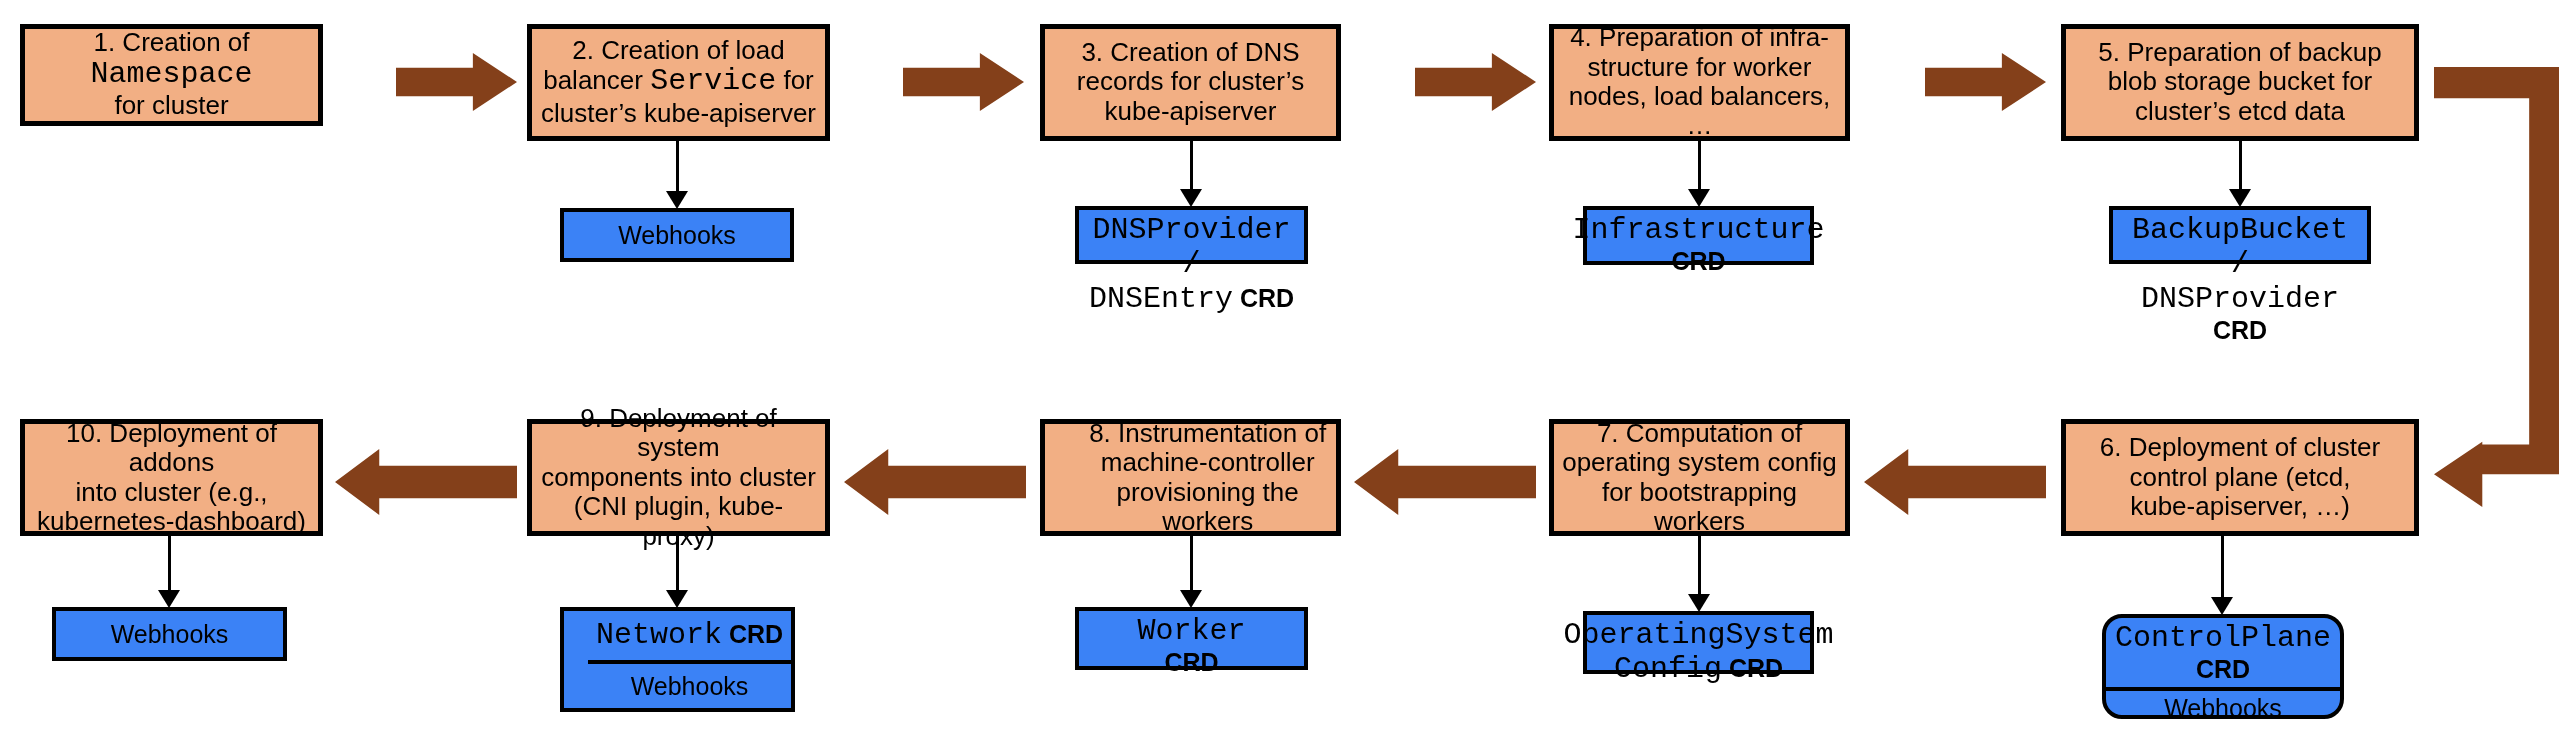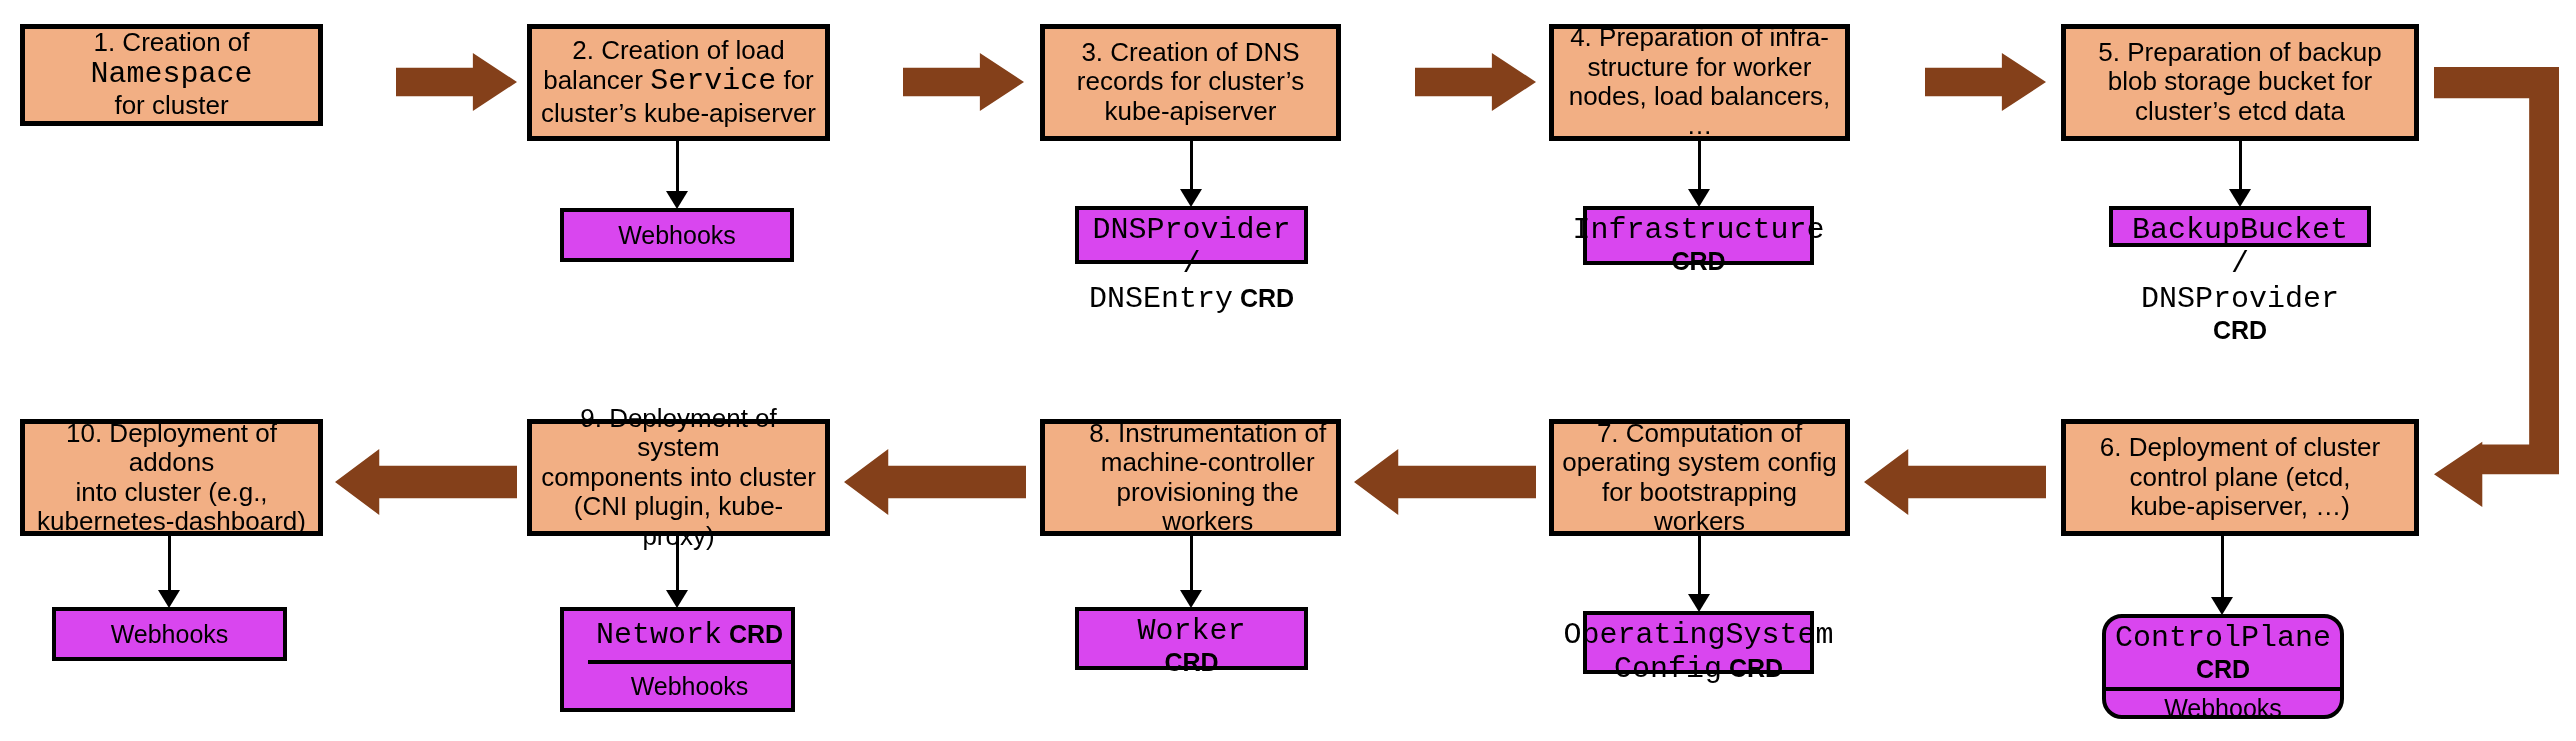--- a/index.html
+++ b/index.html
@@ -20,21 +20,21 @@
     line-height:1.13;
     color:#000000;
     padding:1.4px 5.7px;
   }
   .node .txt{display:block;width:100%;}
   .mono{font-family:"Liberation Mono", monospace;font-size:30px;}
   .bold{font-weight:bold;}
 
   .artifact{
     position:absolute;
-    background:#d946ef;
+    background:#3b82f6;
     border:4.3px solid #000000;
     box-sizing:border-box;
     display:flex;flex-direction:column;
     text-align:center;color:#000000;
   }
   .artifact .cell{
     flex:1 1 auto;
     display:flex;align-items:center;justify-content:center;
     font-size:25px;line-height:1.15;padding:2.8px 4.3px;
   }
@@ -116,21 +116,21 @@
     </div>
     <div class="node" title="5. Preparation of backup blob storage bucket for cluster’s etcd data" style="left: 2061px; top: 23.5px; width: 358px; height: 117px;">
       <div class="txt">
         <div><span>5. Preparation of backup</span></div>
         <div><span>blob storage bucket for</span></div>
         <div><span>cluster’s etcd data</span></div>
       </div>
     </div>
     <div class="vconn" style="left: 2239px; top: 140px; height: 51px;"></div>
     <div class="vhead" style="left: 2229px; top: 189px;"></div>
-    <div class="artifact" style="left: 2109px; top: 206px; width: 262px; height: 41px;">
+    <div class="artifact" style="left: 2109px; top: 206px; width: 262px; height: 58px;">
       <div class="cell" title="BackupBucket / BackupEntry CRD">
         <div>
           <div><span class="mono">BackupBucket /</span></div>
           <div><span class="mono">DNSProvider</span><span class="bold"> CRD</span></div>
         </div>
       </div>
     </div>
     <div class="node" title="6. Deployment of cluster control plane (etcd, kube-apiserver, …)" style="left: 2061px; top: 419px; width: 358px; height: 117px;">
       <div class="txt">
         <div><span>6. Deployment of cluster</span></div>

